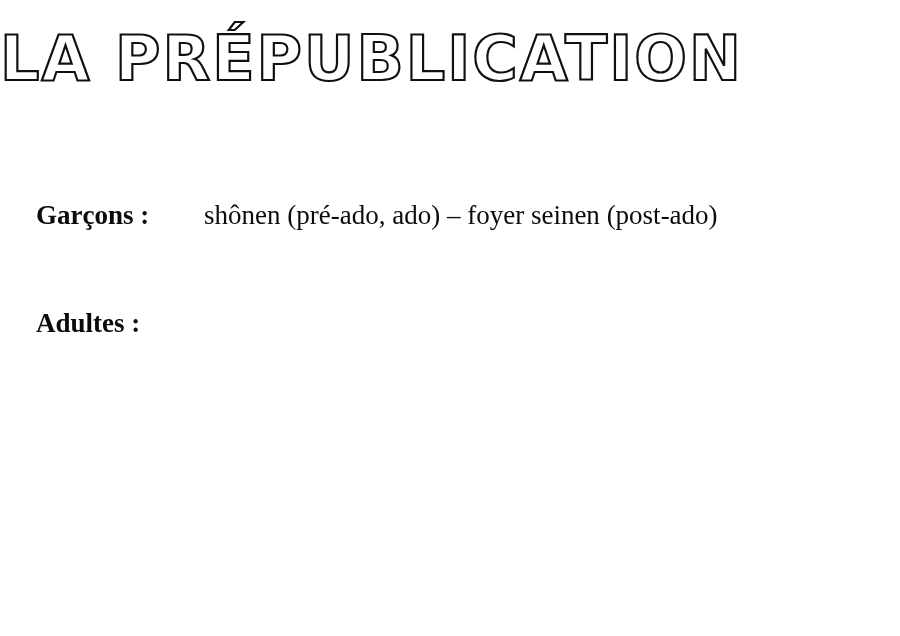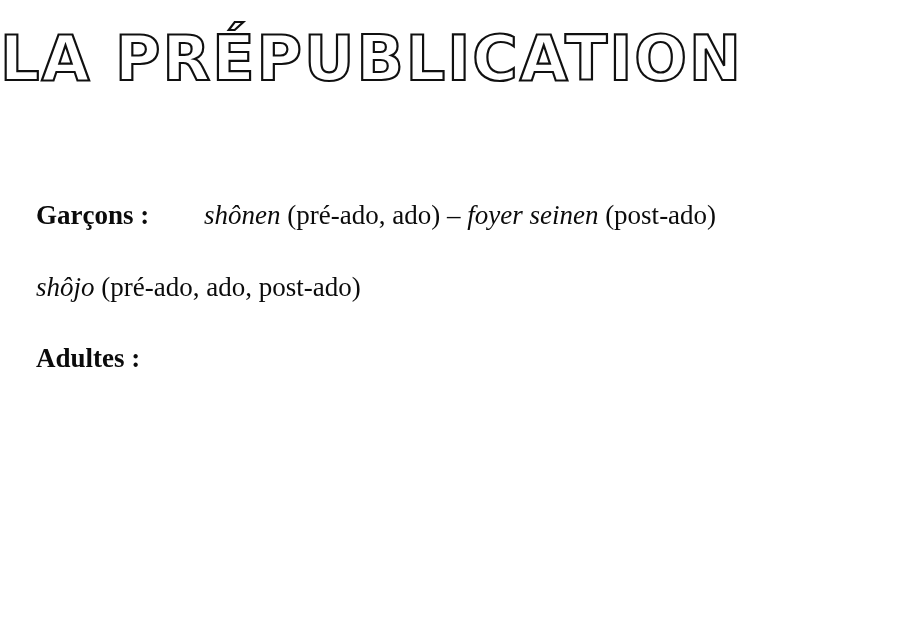--- a/index.html
+++ b/index.html
@@ -81,21 +81,20 @@
   }
 
   .definition {
     flex: 1 1 auto;
     font-family: "Liberation Serif", serif;
     font-size: 27px;
     line-height: 1.32;
     color: #0b0b0b;
   }
   .definition .it {
-    font-style: italic;
   }
 </style>
 </head>
 <body>
 
 <div class="slide">
 
   <div class="title-wrap">
     <span class="title">LA PRÉPUBLICATION</span>
   </div>
@@ -106,23 +105,20 @@
       <div class="term">
         <span>Garçons</span>
         <span class="colon">:</span>
       </div>
       <div class="definition">
         <span class="it">shônen</span><span> (pré-ado, ado) – </span><span class="it">foyer seinen</span><span> (post-ado)</span>
       </div>
     </div>
 
     <div class="row">
-      <div class="definition">
-        <span class="it">shôjo</span><span> (pré-ado, ado, post-ado)</span>
-      </div>
     </div>
 
     <div class="row">
       <div class="term">
         <span>Adultes</span>
         <span class="colon">:</span>
       </div>
     </div>
 
   </div>

